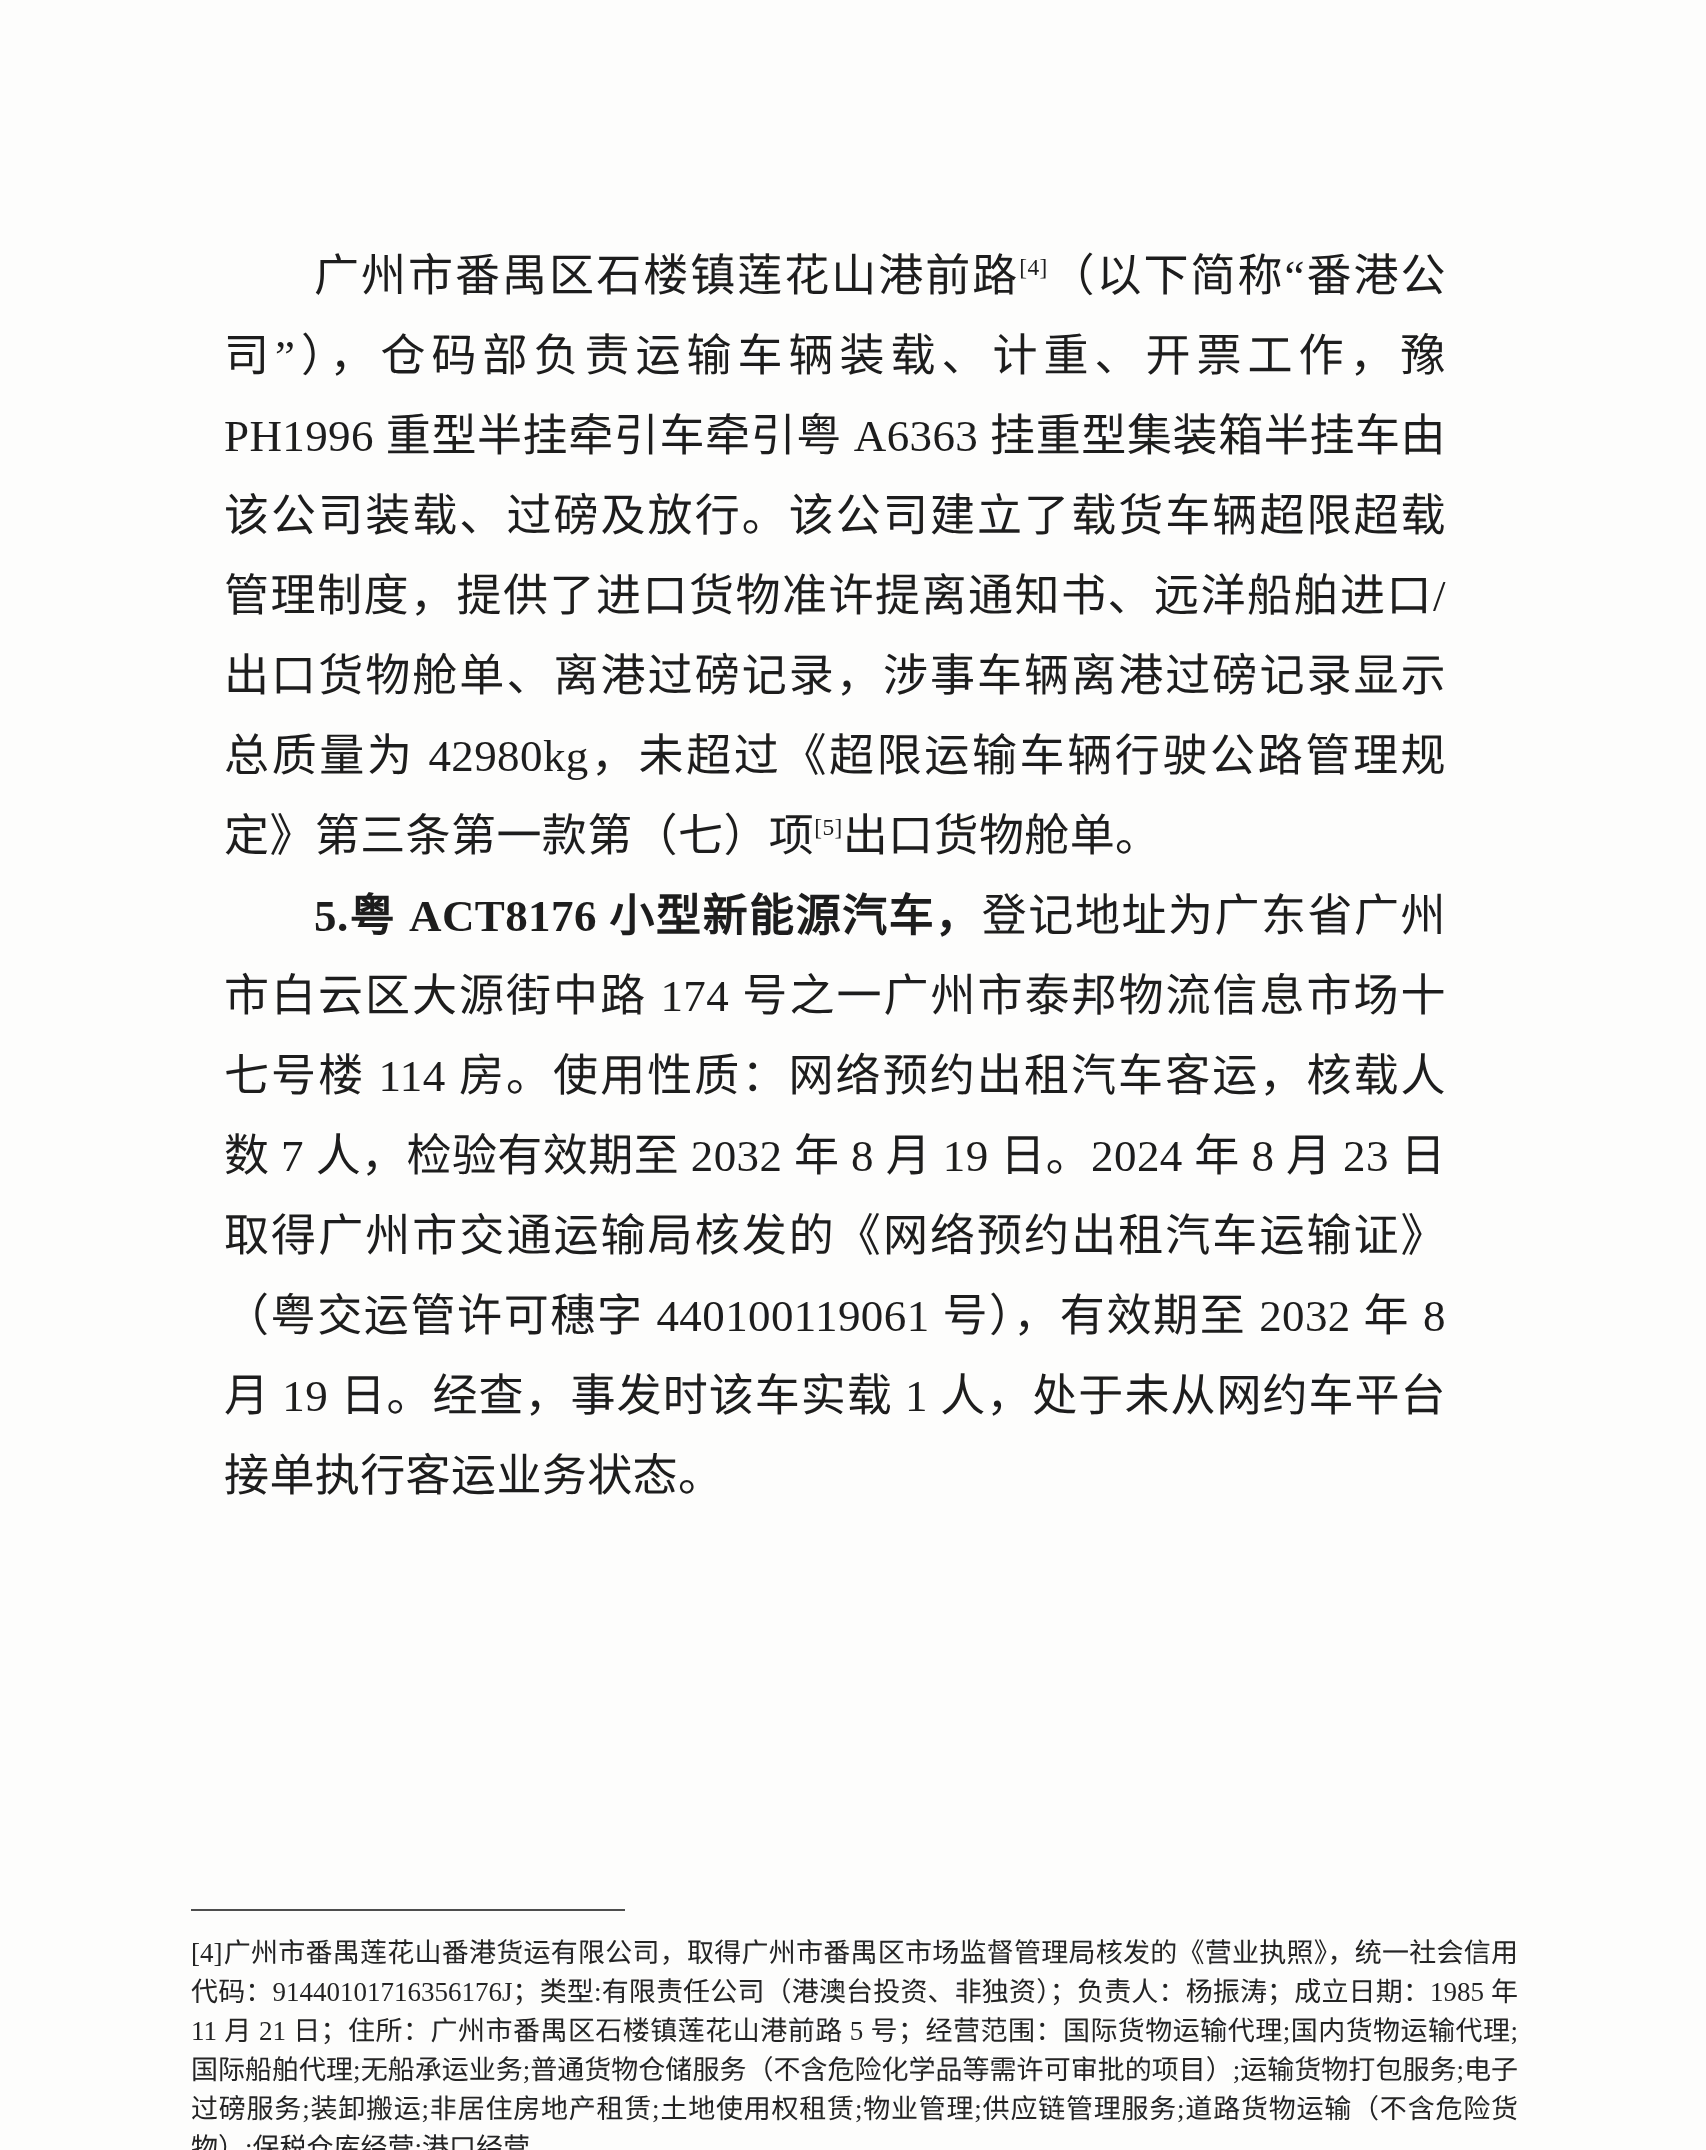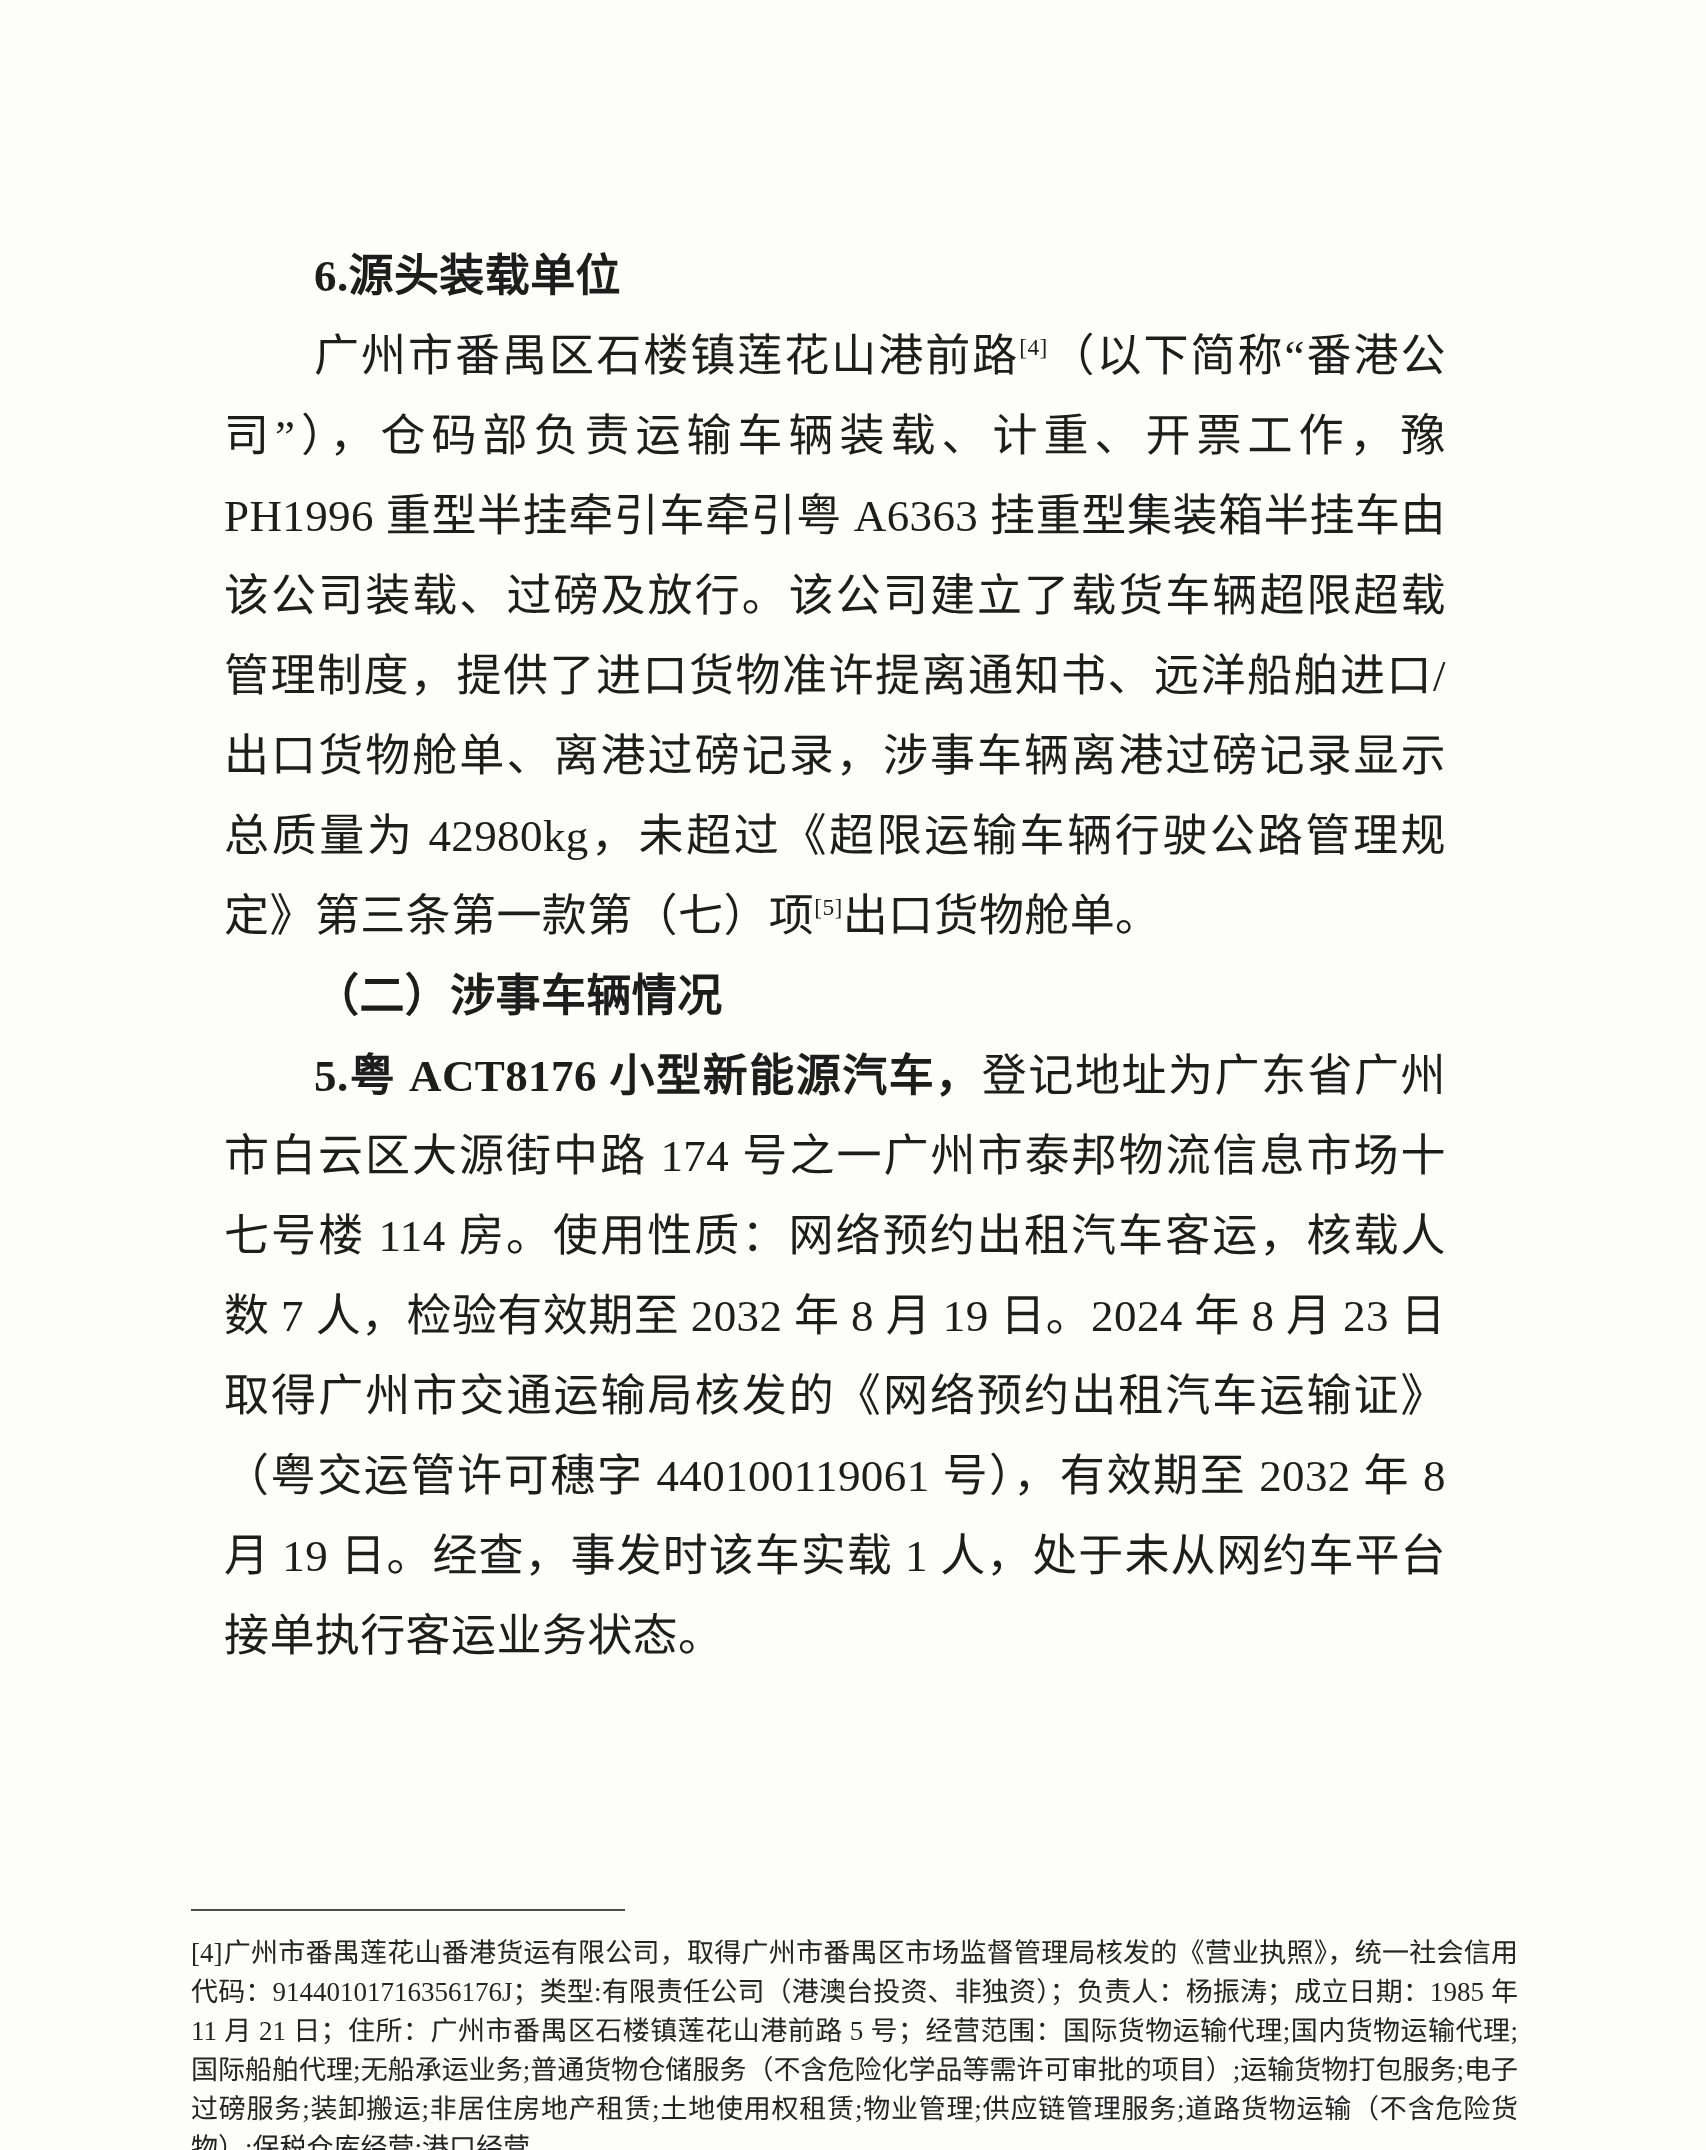--- a/index.html
+++ b/index.html
@@ -60,23 +60,21 @@
   .fn-marker {
     padding-right: 0.9px;
   }
 </style>
 </head>
 <body>
 
 <main class="page">
 
   <section class="doc-body">
-    <p class="para bold"><span class="run">6.源头装载单位</span></p>
     <p class="para"><span class="run">广州市番禺区石楼镇莲花山港前路</span><sup class="fnref">[4]</sup><span class="run">（以下简称“番港公司”），仓码部负责运输车辆装载、计重、开票工作，豫 PH1996 重型半挂牵引车牵引粤 A6363 挂重型集装箱半挂车由该公司装载、过磅及放行。该公司建立了载货车辆超限超载管理制度，提供了进口货物准许提离通知书、远洋船舶进口/出口货物舱单、离港过磅记录，涉事车辆离港过磅记录显示总质量为 42980kg，未超过《超限运输车辆行驶公路管理规定》第三条第一款第（七）项</span><sup class="fnref">[5]</sup><span class="run">出口货物舱单。</span></p>
-    <p class="para bold"><span class="run">（二）涉事车辆情况</span></p>
     <p class="para"><span class="run b">5.粤 ACT8176 小型新能源汽车，</span><span class="run">登记地址为广东省广州市白云区大源街中路 174 号之一广州市泰邦物流信息市场十七号楼 114 房。使用性质：网络预约出租汽车客运，核载人数 7 人，检验有效期至 2032 年 8 月 19 日。2024 年 8 月 23 日取得广州市交通运输局核发的《网络预约出租汽车运输证》（粤交运管许可穗字 440100119061 号），有效期至 2032 年 8 月 19 日。经查，事发时该车实载 1 人，处于未从网约车平台接单执行客运业务状态。</span></p>
   </section>
 
   <section class="footnotes">
     <div class="fn-sep"></div>
     <p class="footnote"><span class="fn-marker">[4]</span><span class="fn-text">广州市番禺莲花山番港货运有限公司，取得广州市番禺区市场监督管理局核发的《营业执照》，统一社会信用代码：91440101716356176J；类型:有限责任公司（港澳台投资、非独资）；负责人：杨振涛；成立日期：1985 年 11 月 21 日；住所：广州市番禺区石楼镇莲花山港前路 5 号；经营范围：国际货物运输代理;国内货物运输代理;国际船舶代理;无船承运业务;普通货物仓储服务（不含危险化学品等需许可审批的项目）;运输货物打包服务;电子过磅服务;装卸搬运;非居住房地产租赁;土地使用权租赁;物业管理;供应链管理服务;道路货物运输（不含危险货物）;保税仓库经营;港口经营。</span></p>
 
   </section>
 
 </main>

